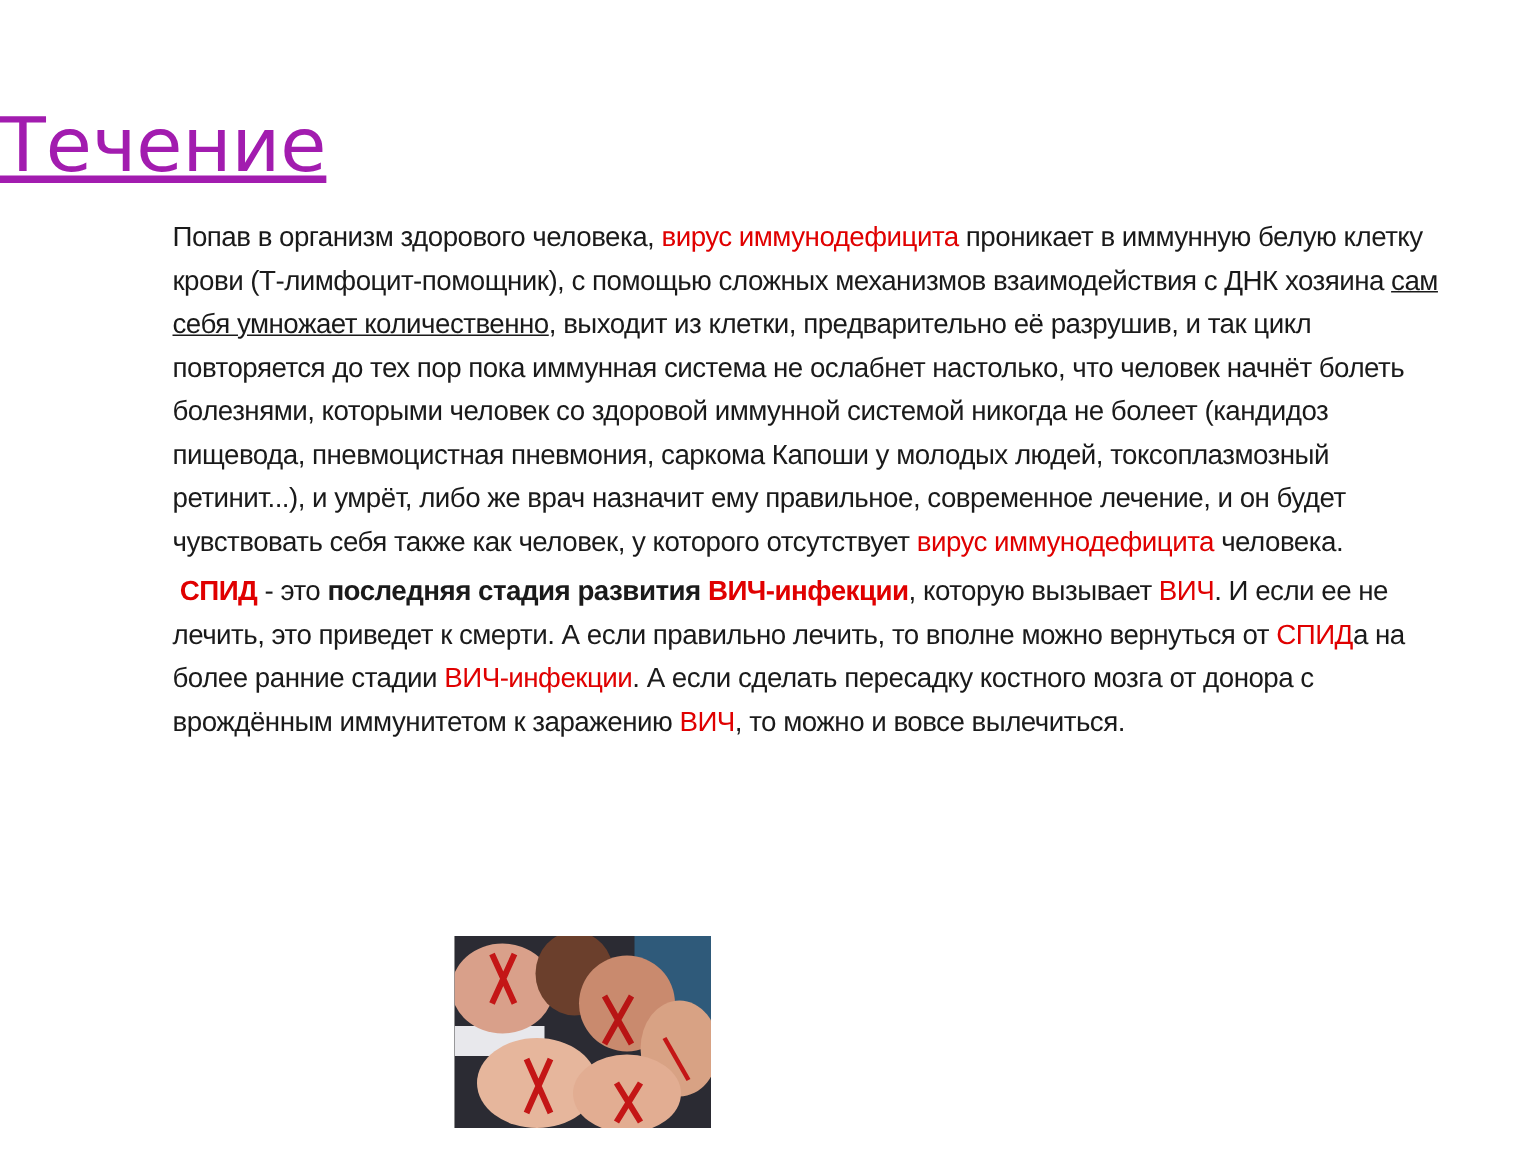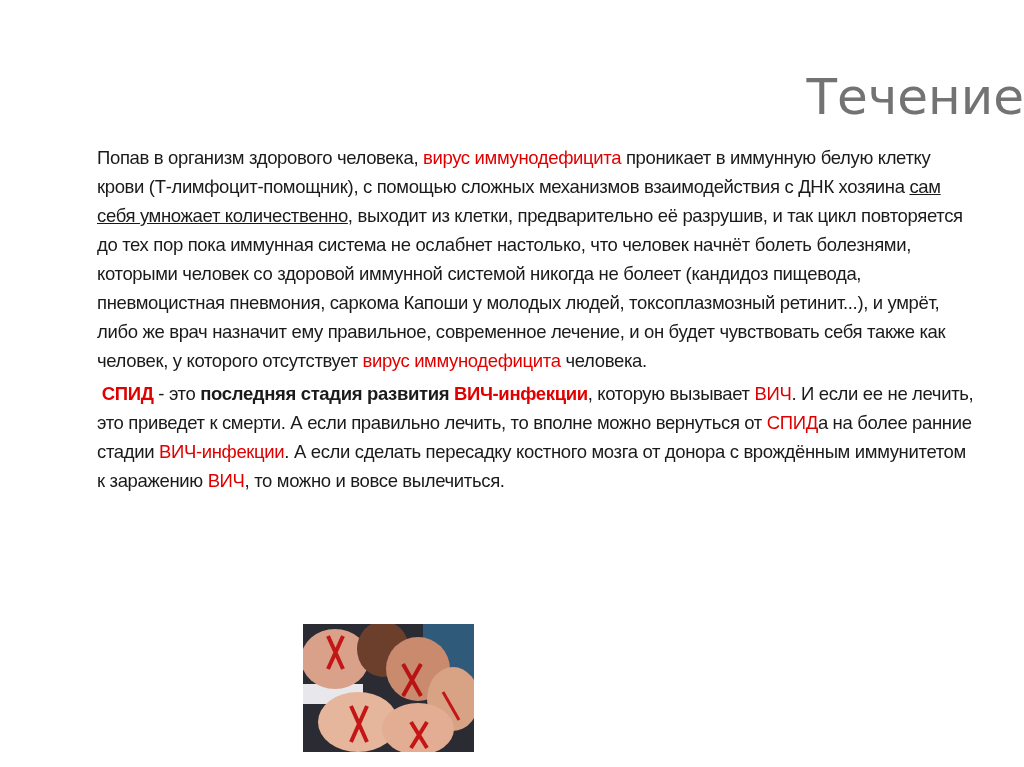--- a/index.html
+++ b/index.html
@@ -1,28 +1,28 @@
 <!DOCTYPE html>
 <html><head>
 <meta charset="utf-8">
 <style>
   html, body { margin: 0; padding: 0; }
   body {
     width: 1024px; height: 767px; background: #ffffff; position: relative; overflow: hidden;
     font-family: "Liberation Sans", sans-serif; color: #1a1a1a;
   }
   .title {
-    position: absolute; left: 0; width: 1024px; top: 62px; text-align: right;
-    font-size: 50px; line-height: 70px; color: #737373; font-family: "DejaVu Sans", sans-serif;
+    position: absolute; left: 0; width: 1024px; top: 62px; text-align: left;
+    font-size: 50px; line-height: 70px; color: #a21caf; font-family: "DejaVu Sans", sans-serif; text-decoration: underline;
   }
   .body-text {
     position: absolute; left: 97px; top: 143px; width: 880px;
     font-size: 18.5px; line-height: 29px; letter-spacing: -0.35px; color: #1a1a1a;
   }
-  .para { margin: 0 0 4px 0; }
+  .para { margin: 0 0 4px 18px; }
   .red { color: #e00000; }
   .bold { font-weight: bold; }
   .ul { text-decoration: underline; }
   .pic {
     position: absolute; left: 303px; top: 624px; width: 171px; height: 128px; overflow: hidden;
     background: #3a3a3a;
   }
 </style>
 </head>
 <body>

